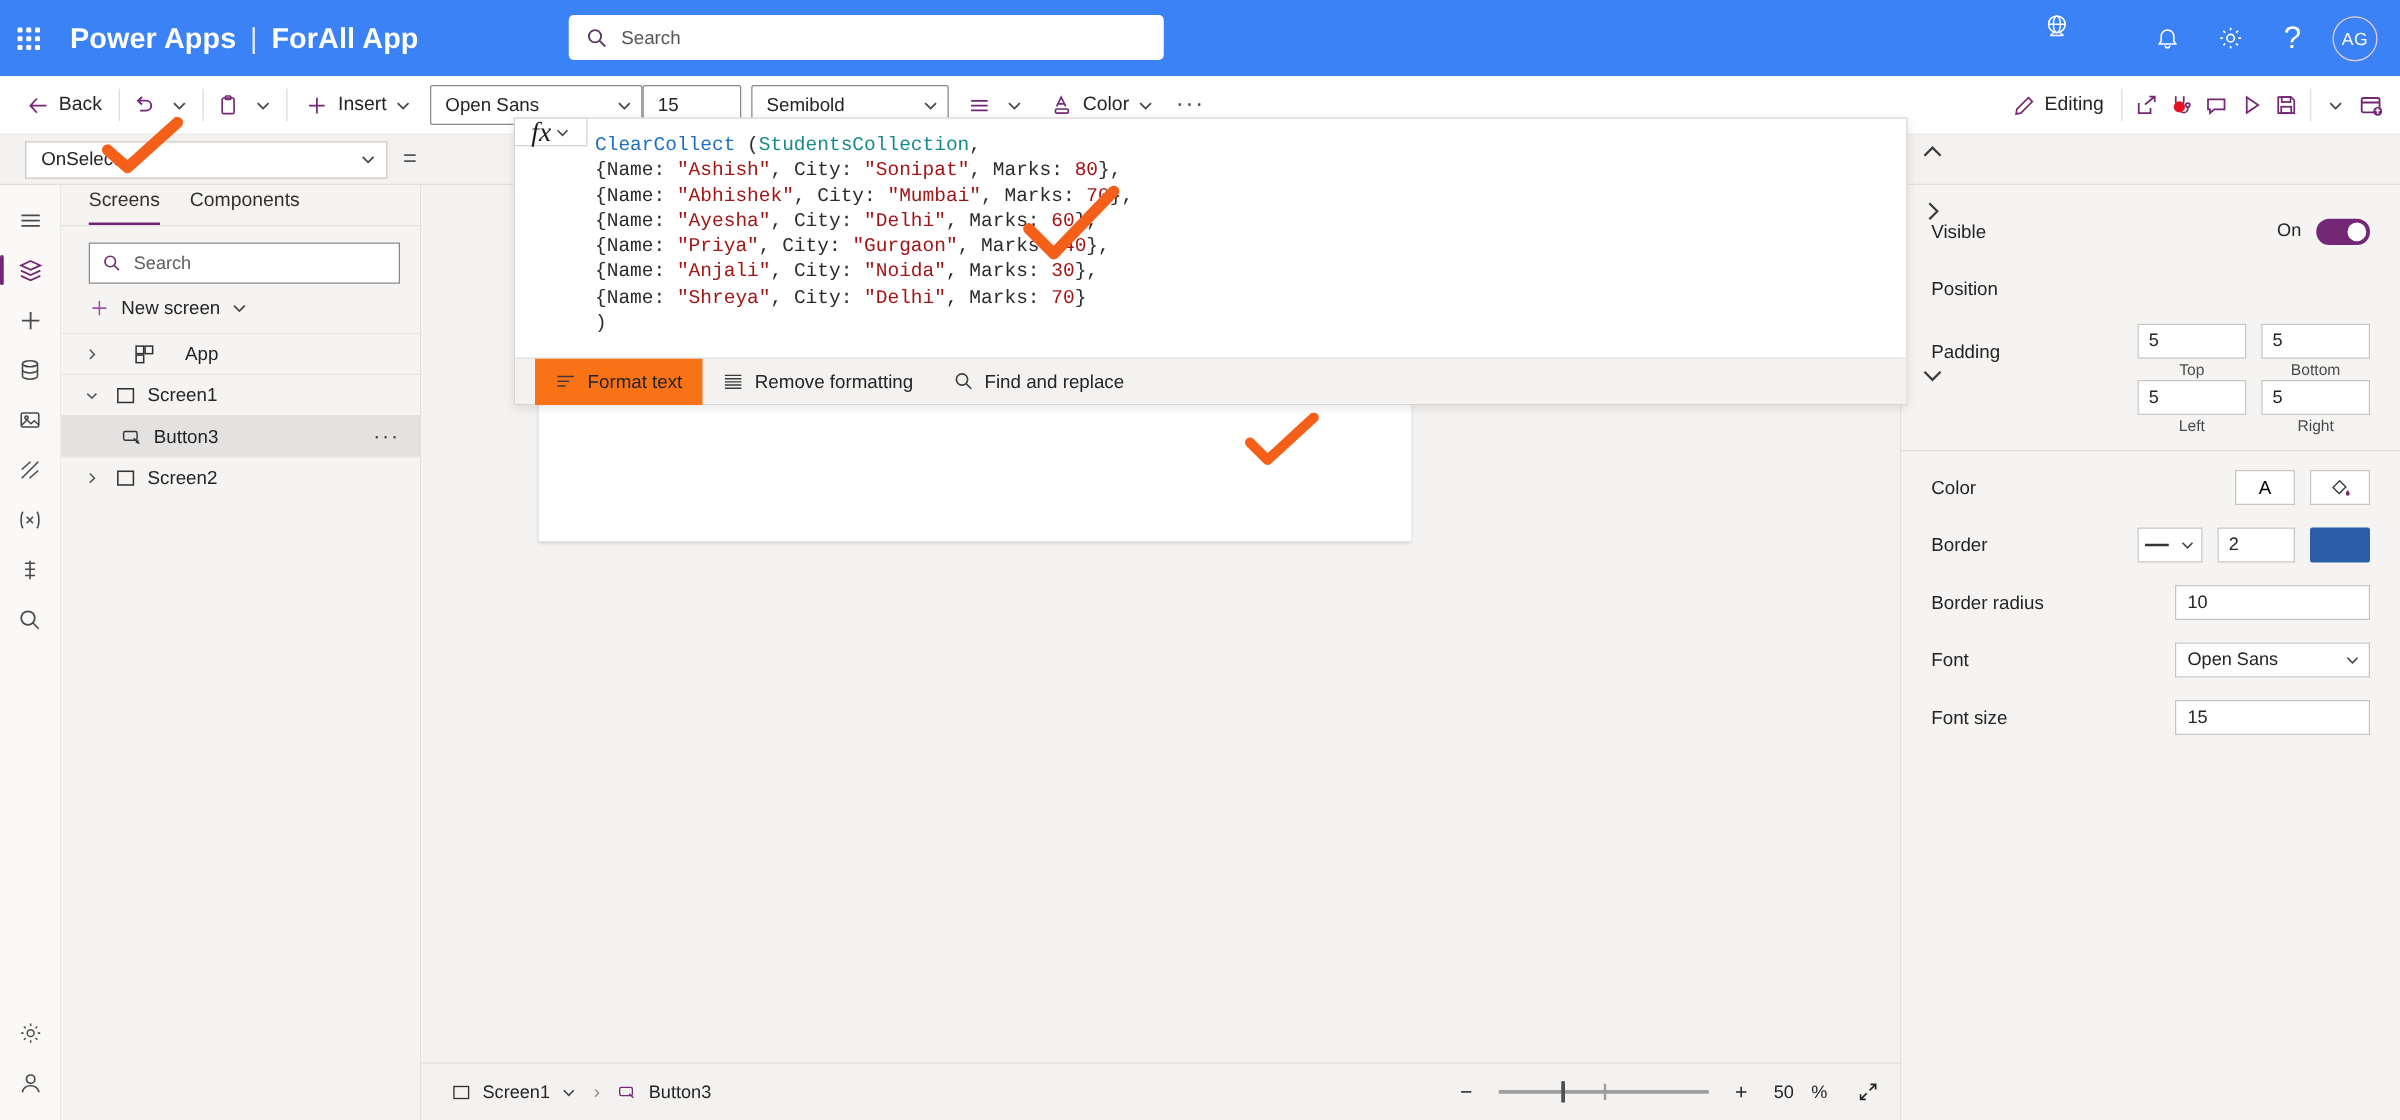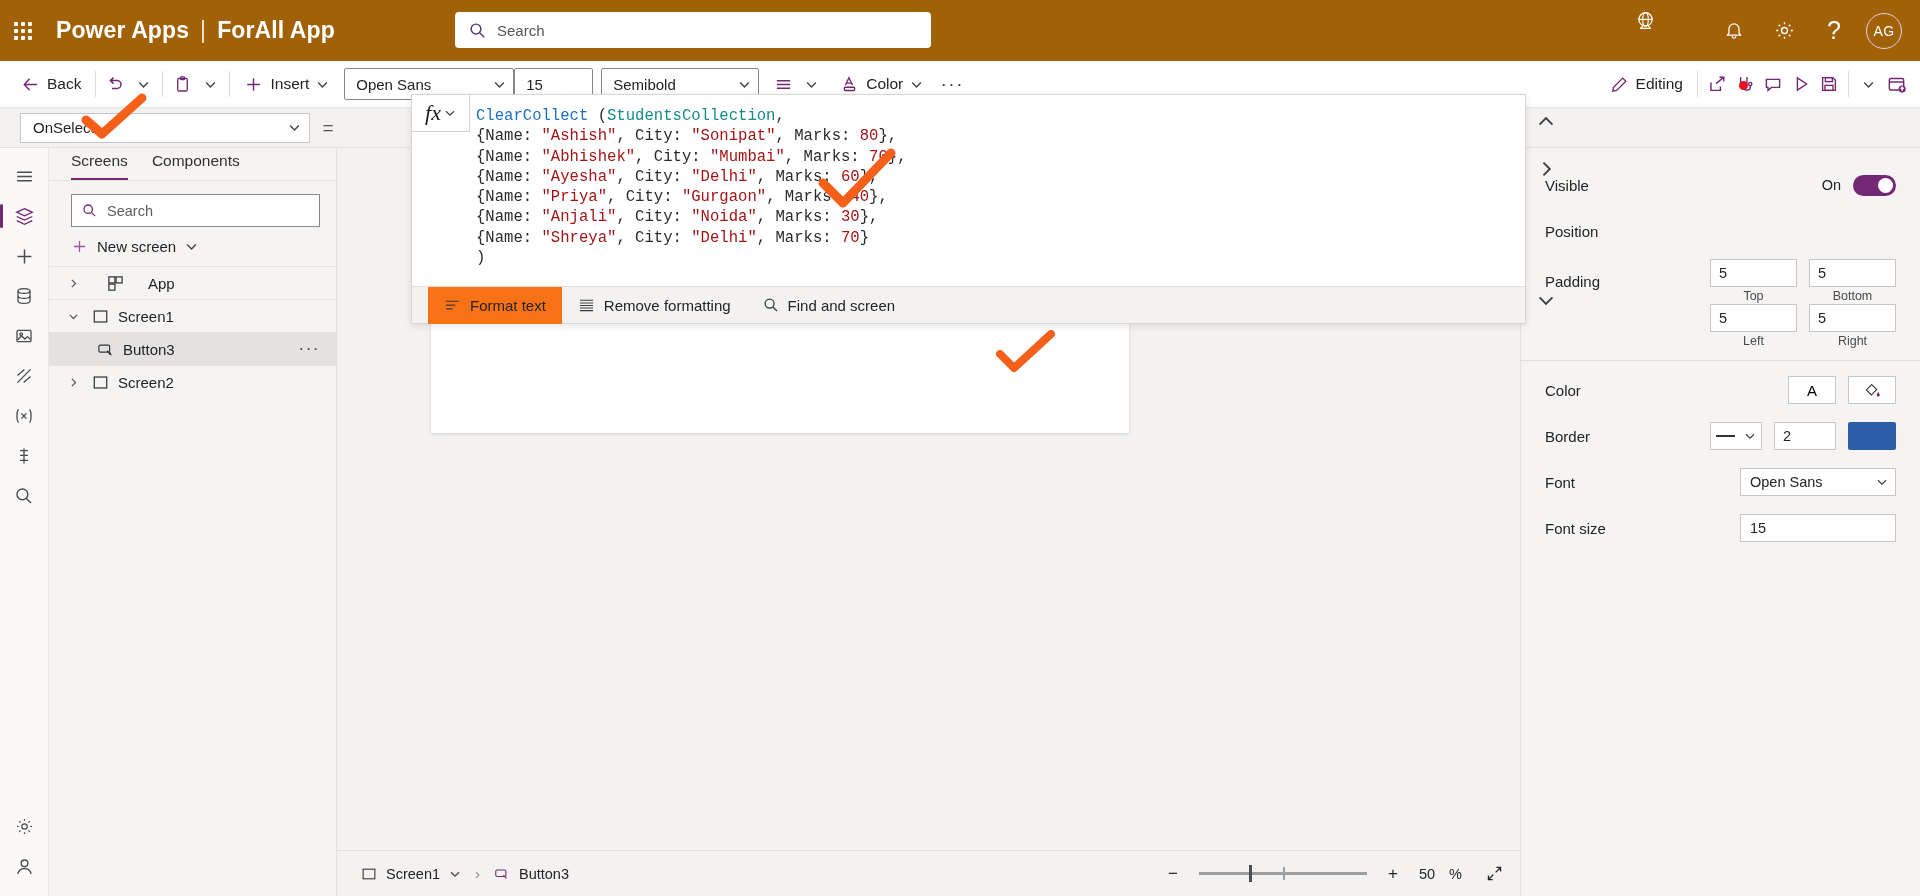--- a/index.html
+++ b/index.html
@@ -5,21 +5,21 @@
   * { box-sizing: border-box; margin: 0; padding: 0; }
   html, body {
     width: 1920px; height: 896px;
     font-family: "Liberation Sans", sans-serif;
     background: #ffffff; overflow: hidden;
   }
   #app { position: relative; width: 1920px; height: 896px; display: flex; flex-direction: column; }
 
   
   .topbar {
-    height: 61px; background: #a16207; color: #fff;
+    height: 61px; background: #3b82f6; color: #fff;
     display: flex; align-items: center; flex: none; position: relative;
   }
   .waffle { width: 46px; display: flex; align-items: center; justify-content: center; cursor: pointer; }
   .waffle-grid { display: grid; grid-template-columns: repeat(3, 4px); grid-template-rows: repeat(3, 4px); gap: 3px; }
   .waffle-grid i { width: 4px; height: 4px; background: #fff; border-radius: 1px; display: block; }
   .brand { display: flex; align-items: baseline; font-size: 23px; font-weight: bold; letter-spacing: .1px; padding-left: 10px; }
   .brand .sep { margin: 0 11px; font-weight: 300; opacity: .85; }
   .topbar-search {
     position: absolute; left: 455px; top: 12px; width: 476px; height: 36px;
     background: #fff; border-radius: 4px; display: flex; align-items: center;
@@ -59,21 +59,21 @@
 
   
   .formula-row { height: 40px; background: #f3f2f1; display: flex; align-items: center; flex: none; position: relative; border-bottom: 1px solid #e1dfdd; }
   .prop-select {
     width: 290px; height: 30px; margin-left: 20px; background: #fff;
     border: 1px solid #c8c6c4; display: flex; align-items: center; justify-content: space-between;
     padding: 0 8px 0 12px; font-size: 15px; color: #242424; cursor: pointer;
   }
   .eq { width: 36px; text-align: center; font-size: 19px; color: #555; }
   .fx-btn {
-    width: 59px; height: 38px; background: #fff; border: 1px solid #d6d4d2;
+    width: 59px; height: 23px; background: #fff; border: 1px solid #d6d4d2;
     display: flex; align-items: center; justify-content: center; gap: 3px; cursor: pointer;
   }
   .fx-glyph { font-family: "Liberation Serif", serif; font-style: italic; font-size: 22px; color: #1a1a1a; }
 
   
   .fx-panel {
     position: absolute; left: 411px; top: 94px; width: 1115px; height: 230px;
     background: #fff; border: 1px solid #d8d6d4; z-index: 40;
     box-shadow: 0 2px 8px rgba(0,0,0,.10); display: flex; flex-direction: column;
   }
@@ -439,21 +439,21 @@
         <svg width="17" height="17" viewBox="0 0 18 18" stroke="#3b3b3b" stroke-width="1.2">
           <path d="M2 3.5h14M2 6.3h14M2 9h14M2 11.7h14M2 14.4h14"></path>
         </svg>
         <span>Remove formatting</span>
       </div>
       <div class="fx-tool">
         <svg width="16" height="16" viewBox="0 0 16 16" fill="none" stroke="#3b3b3b" stroke-width="1.3">
           <circle cx="6.6" cy="6.6" r="4.5"></circle>
             <line x1="10" y1="10" x2="14" y2="14"></line>
         </svg>
-        <span>Find and screen</span>
+        <span>Find and replace</span>
       </div>
     </div>
   </div>
 
   <div class="edge-arrow" style="left:1531px;top:105px;">
     <svg width="18" height="18" viewBox="0 0 14 14" fill="none" stroke="#3b3b3b" stroke-width="1.4">
         <path d="M2 9l5-5 5 5"></path>
       </svg>
   </div>
   <div class="edge-arrow" style="left:1531px;top:283px;">
@@ -736,20 +736,26 @@
             <span class="dash"></span>
             <svg width="12" height="12" viewBox="0 0 12 12" fill="none" stroke="#444" stroke-width="1.3">
                 <path d="M2 4.2L6 8.2l4-4"></path>
               </svg>
           </span>
           <span class="numfield" style="width:62px;">2</span>
           <span class="color-chip" id="border-chip" style="background: rgb(42, 95, 168);"></span>
         </div>
       </div>
 
+      <div class="prow">
+        <span class="plabel">Border radius</span>
+        <div class="pctl">
+          <span class="widefield">10</span>
+        </div>
+      </div>
 
       <div class="prow">
         <span class="plabel">Font</span>
         <div class="pctl">
           <span class="selectfield">
             <span>Open Sans</span>
             <svg width="12" height="12" viewBox="0 0 12 12" fill="none" stroke="#444" stroke-width="1.3">
                 <path d="M2 4.2L6 8.2l4-4"></path>
               </svg>
           </span>

